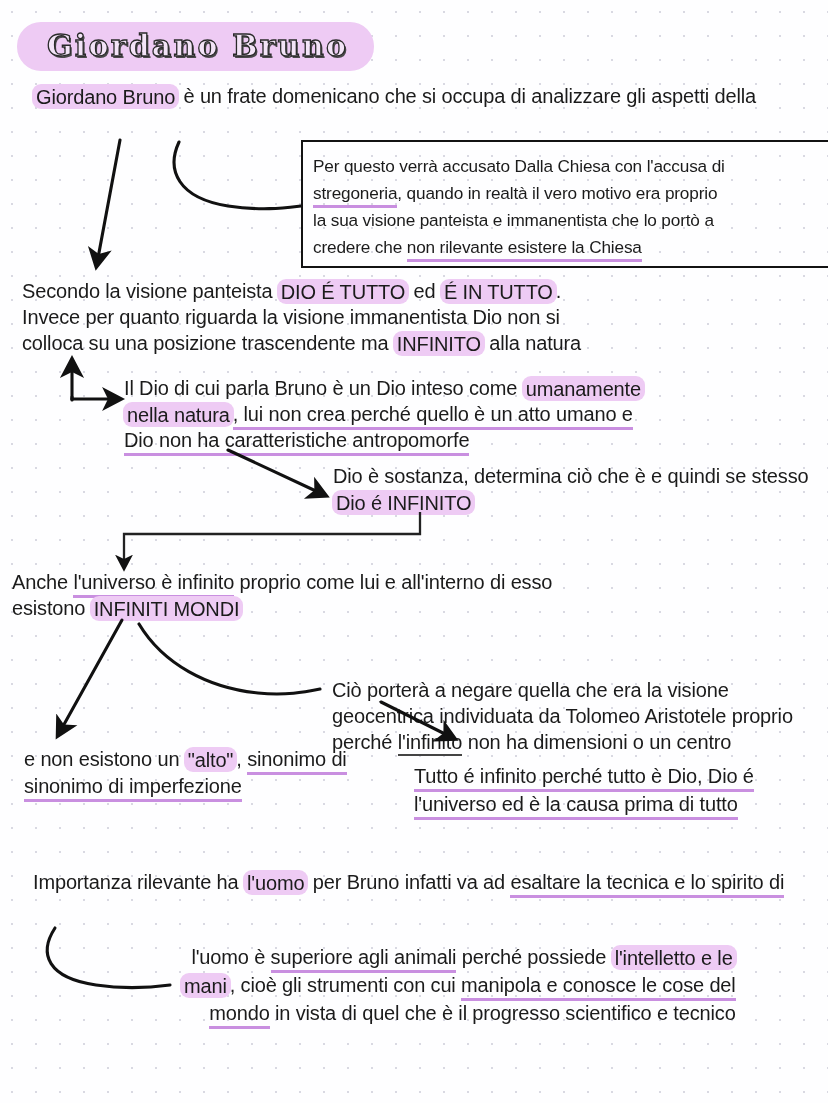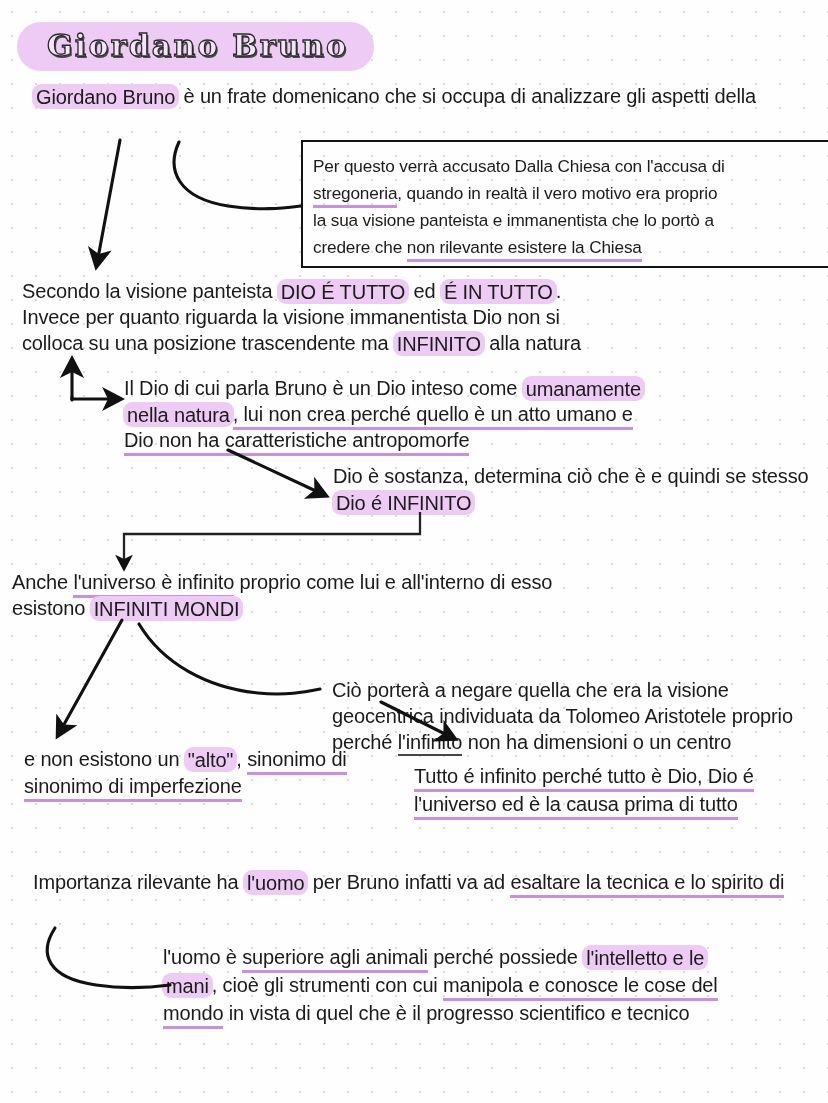--- a/index.html
+++ b/index.html
@@ -161,21 +161,21 @@
 
   <div class="tb" style="left:414px; top:746px; line-height:28px;margin-top:16px;">
     <span class="ln"><span class="ul">Tutto é infinito perché tutto è Dio, Dio é</span></span>
     <span class="ln"><span class="ul">l'universo ed è la causa prima di tutto</span></span>
   </div>
 
   <div class="tb" style="left:33px; top:868px; line-height:28px;">
     <span class="ln"><span>Importanza rilevante ha </span><span class="hl">l'uomo</span><span> per Bruno infatti va ad </span><span class="ul">esaltare la tecnica e lo spirito di</span></span>
   </div>
 
-  <div class="tb" style="left:163px; top:943px; line-height:28px;">
+  <div class="tb" style="left:181px; top:943px; line-height:28px;text-align:right;">
     <span class="ln"><span>l'uomo è </span><span class="ul">superiore agli animali</span><span> perché possiede </span><span class="hl">l'intelletto e le</span></span>
     <span class="ln"><span class="hl">mani</span><span>, cioè gli strumenti con cui </span><span class="ul">manipola e conosce le cose del</span></span>
     <span class="ln"><span class="ul">mondo</span><span> in vista di quel che è il progresso scientifico e tecnico</span></span>
   </div>
 
   <svg id="arrows" viewBox="0 0 828 1103">
     <defs>
       <marker id="ah" markerWidth="9" markerHeight="9" refX="3.2" refY="4.5" orient="auto" markerUnits="strokeWidth">
         <path d="M0,0.6 L7.4,4.5 L0,8.4 L1.9,4.5 Z" fill="#111"></path>
       </marker>

